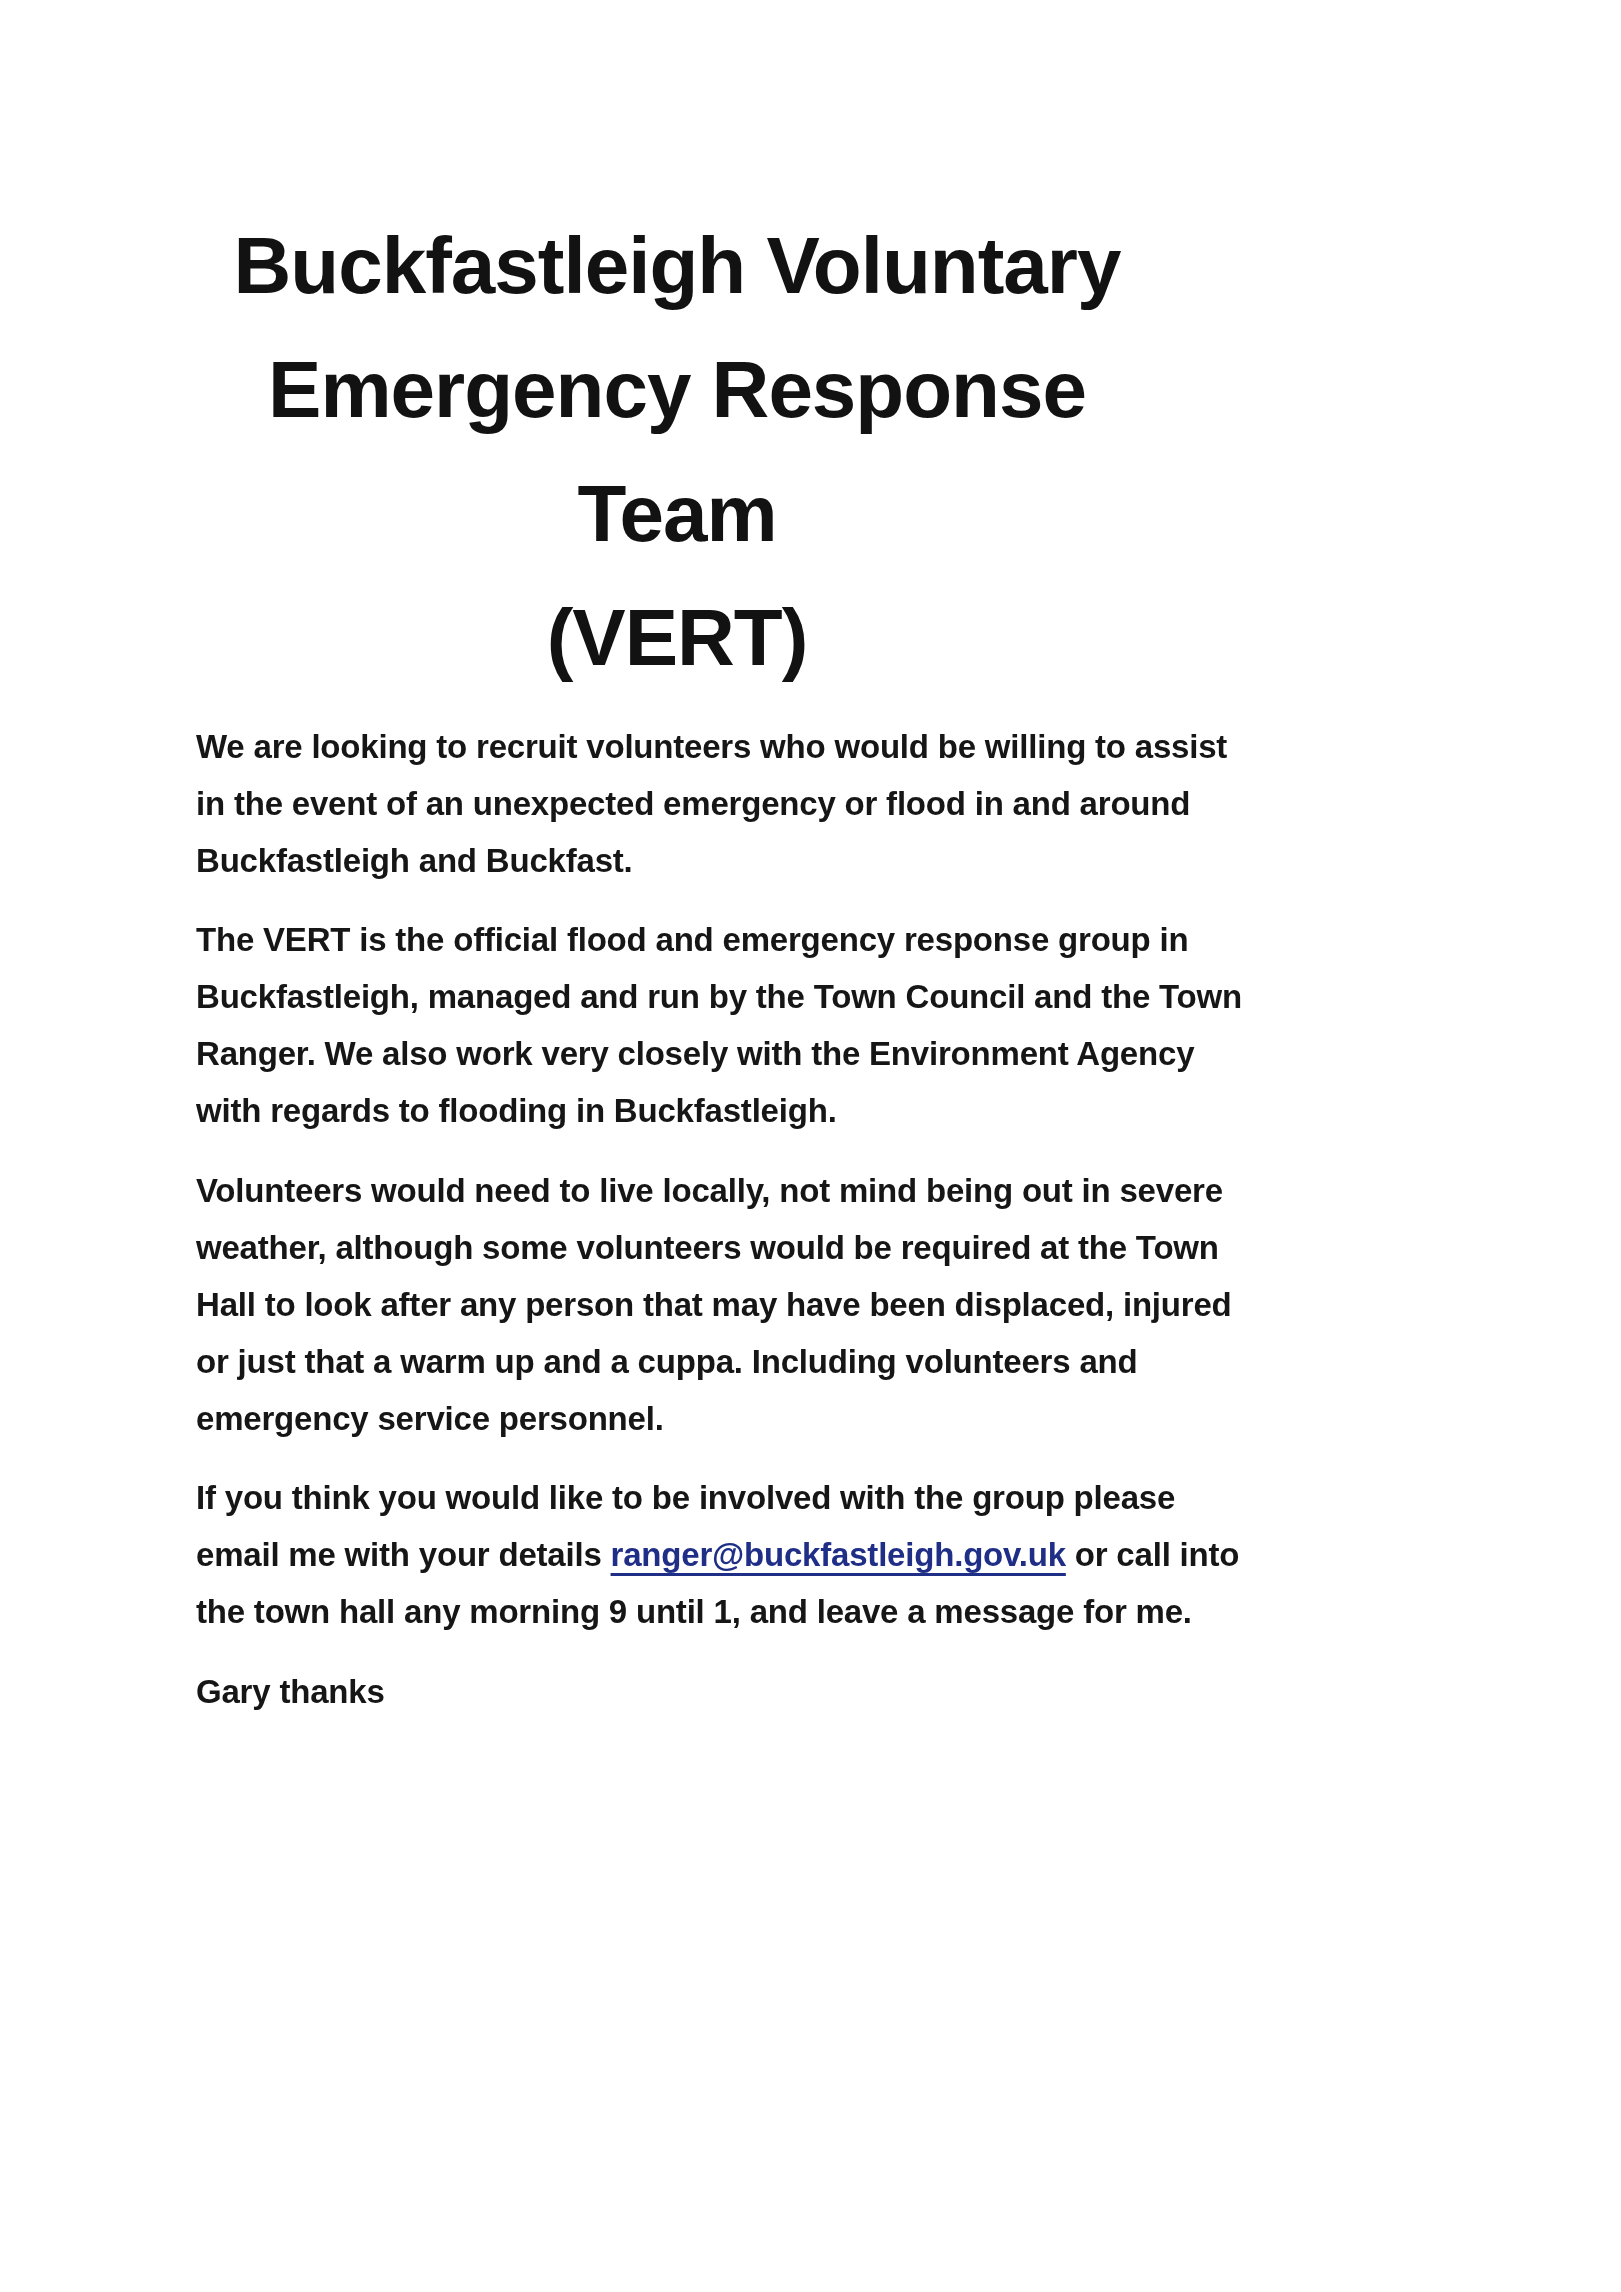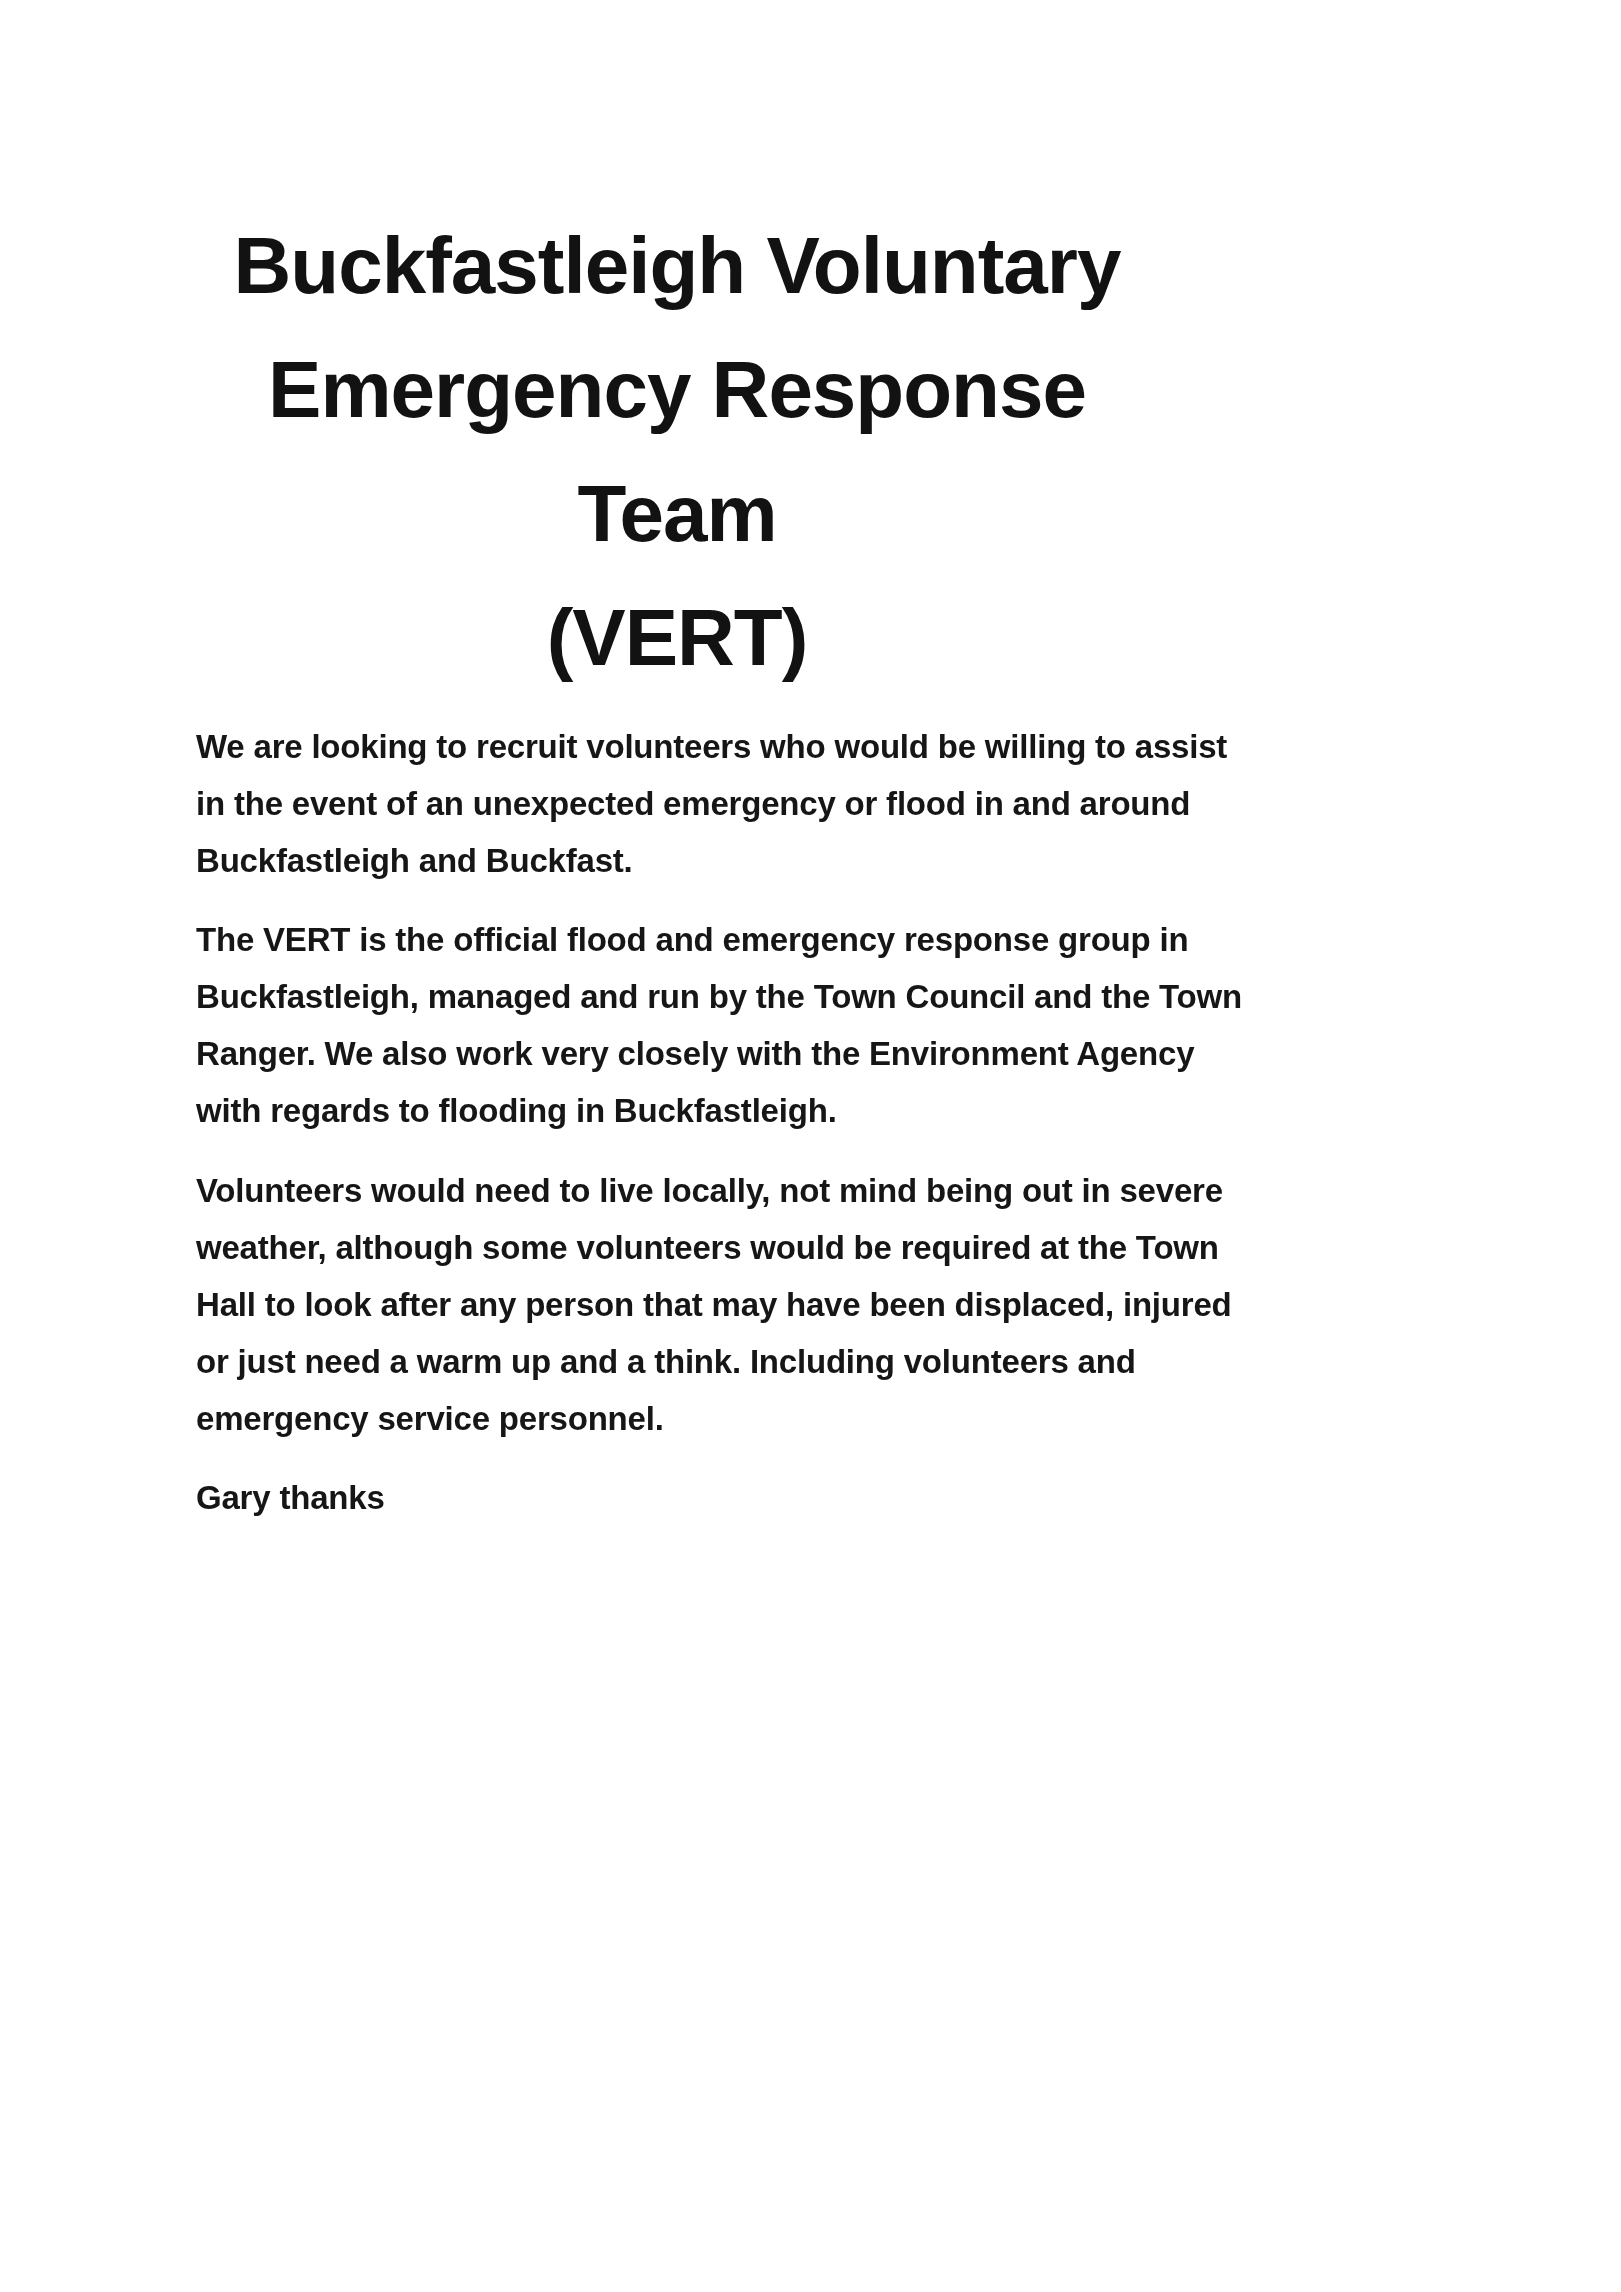--- a/index.html
+++ b/index.html
@@ -60,22 +60,25 @@
 Buckfastleigh and Buckfast.</p>
 
     <p>The VERT is the official flood and emergency response group in
 Buckfastleigh, managed and run by the Town Council and the Town
 Ranger. We also work very closely with the Environment Agency
 with regards to flooding in Buckfastleigh.</p>
 
     <p>Volunteers would need to live locally, not mind being out in severe
 weather, although some volunteers would be required at the Town
 Hall to look after any person that may have been displaced, injured
-or just need a warm up and a think. Including volunteers and
+or just that a warm up and a cuppa. Including volunteers and
 emergency service personnel.</p>
 
 
+    <p><span>If you think you would like to be involved with the group please
+email me with your details </span><a class="email" href="#">ranger@buckfastleigh.gov.uk</a><span> or call into
+the town hall any morning 9 until 1, and leave a message for me.</span></p>
 
     <p>Gary thanks</p>
 
   </div>
 </div>
 
 
 </body></html>

